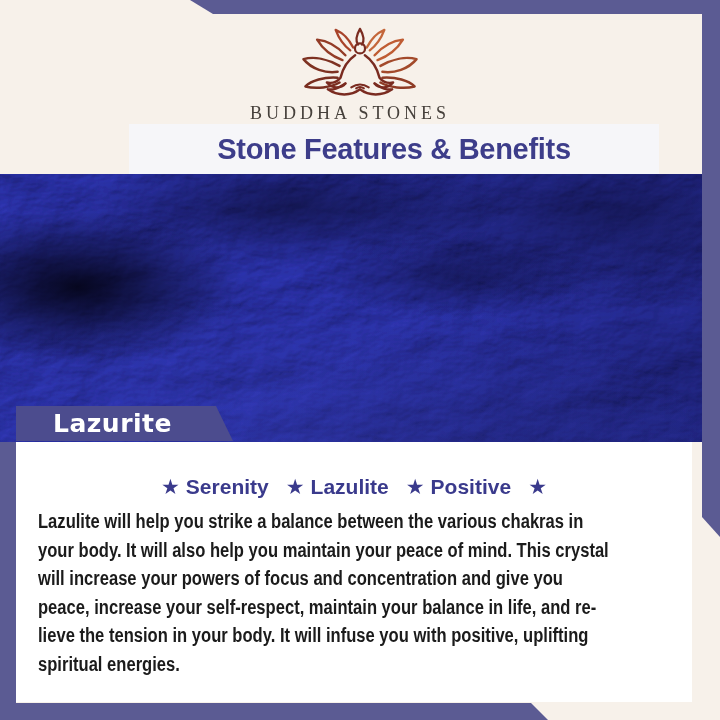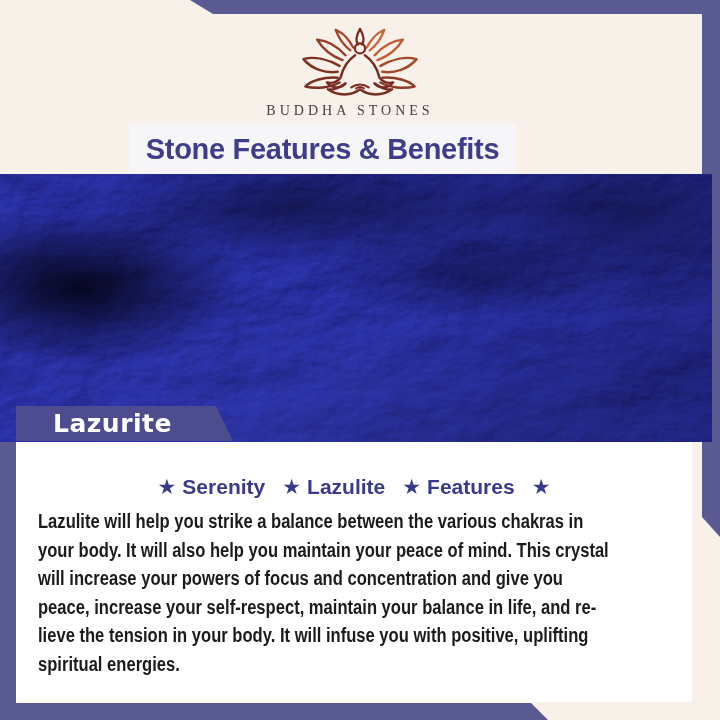--- a/index.html
+++ b/index.html
@@ -18,37 +18,37 @@
     clip-path:polygon(0 0,100% 0,100% 100%,0 517px);}
   .frame-left{left:0;top:430px;width:16px;height:290px;}
   .frame-bottom{left:0;top:703px;width:548px;height:17px;
     clip-path:polygon(0 0,531px 0,100% 100%,0 100%);}
   
   .logo{position:absolute;left:285px;top:26px;width:150px;height:76px;}
   .brand{
     position:absolute;left:0;right:20px;top:103px;
     text-align:center;
     font-family:"Liberation Serif","DejaVu Serif",serif;
-    font-size:14px;letter-spacing:4px;
+    font-size:18px;letter-spacing:4px;
     color:#46403b;
   }
   
   .banner{
-    position:absolute;left:129px;top:124px;width:387px;height:50px;
+    position:absolute;left:129px;top:124px;width:530px;height:50px;
     background:var(--banner_bg,#f6f6f9);
     display:flex;align-items:center;justify-content:center;
   }
   .banner h1{
     margin:0;font-size:29px;font-weight:bold;letter-spacing:-0.3px;
     color:var(--heading,#3d3d8a);
   }
   
   .stone{
     position:absolute;left:0;top:174px;width:702px;height:268px;
-    background:#232a8e;overflow:hidden;padding-left:10px;
+    background:#232a8e;overflow:hidden;
   }
   .stone svg.tex{position:absolute;left:0;top:0;width:100%;height:100%;display:block;}
   .stone .shade{
     position:absolute;inset:0;
     background:
       radial-gradient(ellipse 240px 110px at 11% 42%, rgba(2,2,16,0.9), rgba(2,2,16,0) 70%),
       radial-gradient(ellipse 300px 80px at 42% 12%, rgba(3,3,22,0.55), rgba(3,3,22,0) 72%),
       radial-gradient(ellipse 380px 130px at 88% 14%, rgba(8,8,38,0.55), rgba(8,8,38,0) 75%),
       radial-gradient(ellipse 200px 60px at 65% 38%, rgba(5,5,30,0.45), rgba(5,5,30,0) 70%),
       radial-gradient(ellipse 520px 200px at 45% 100%, rgba(58,66,190,0.30), rgba(58,66,190,0) 75%),
@@ -144,21 +144,21 @@
       <span class="feat">
         <span class="star">★</span>
         <span>Serenity</span>
       </span>
       <span class="feat">
         <span class="star">★</span>
         <span>Lazulite</span>
       </span>
       <span class="feat">
         <span class="star">★</span>
-        <span>Features</span>
+        <span>Positive</span>
       </span>
       <span class="feat" style="gap:2px;">
         <span class="star">★</span>
       </span>
     </div>
     <div class="desc">
       <div>Lazulite will help you strike a balance between the various chakras in</div>
       <div>your body. It will also help you maintain your peace of mind. This crystal</div>
       <div>will increase your powers of focus and concentration and give you</div>
       <div>peace, increase your self-respect, maintain your balance in life, and re-</div>

